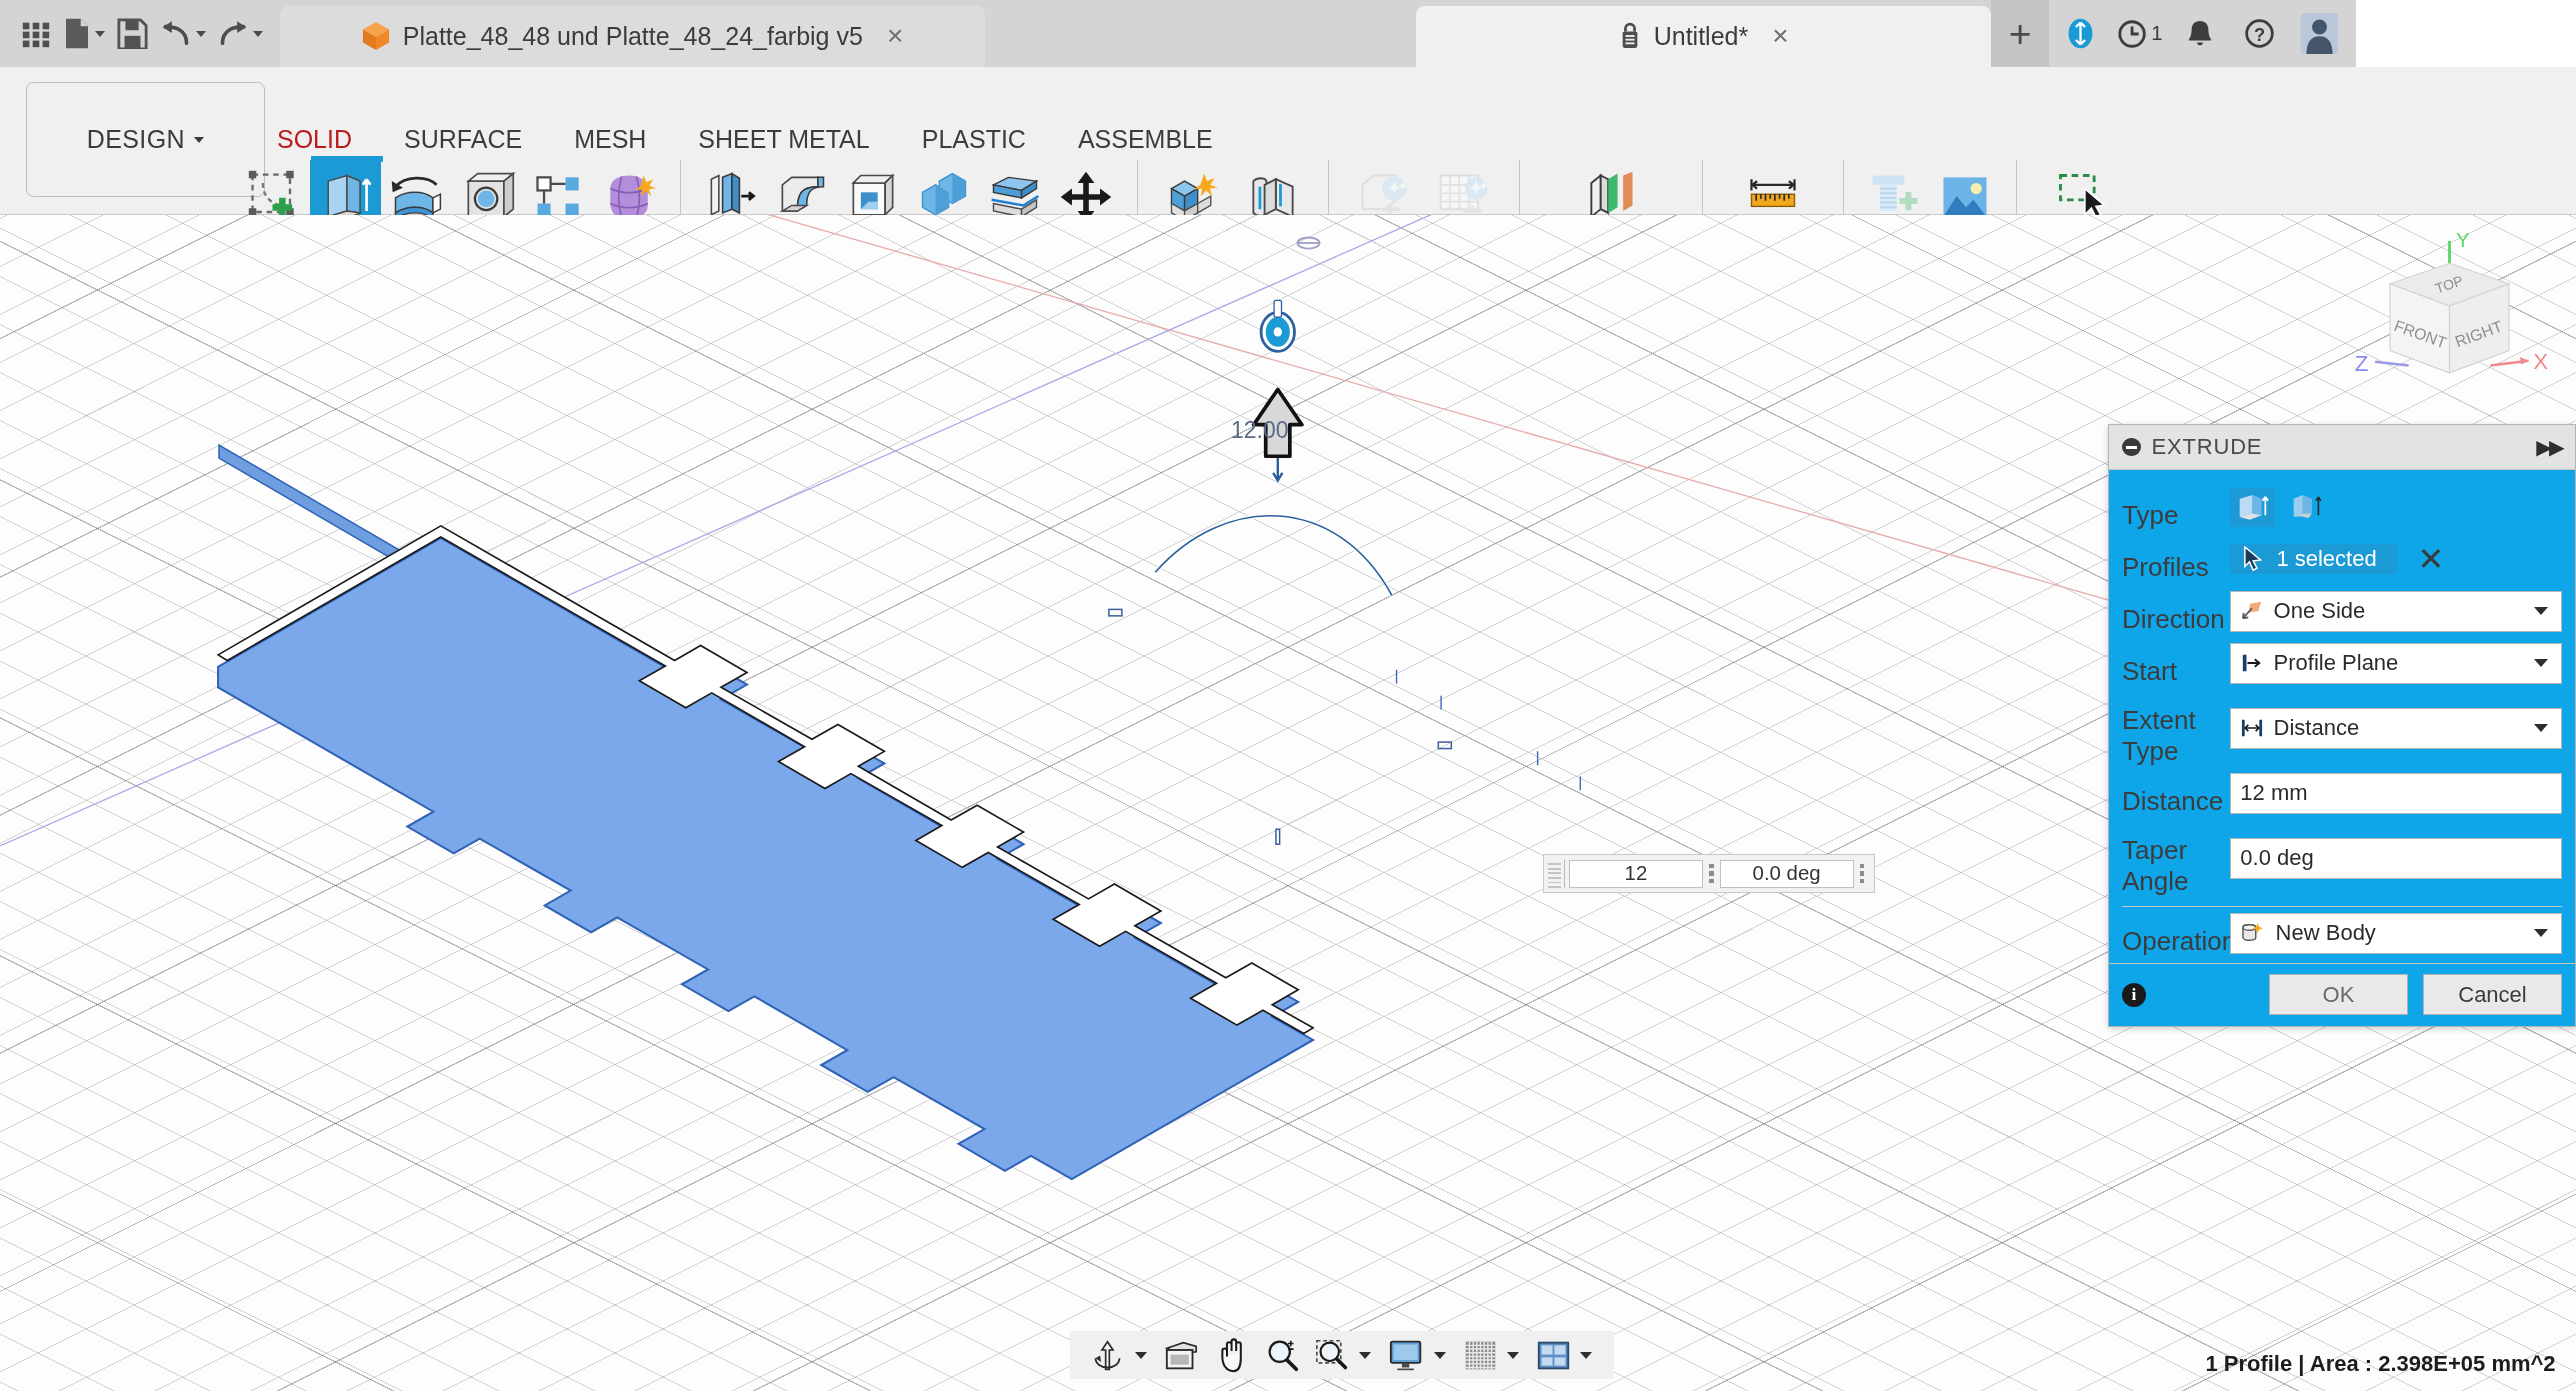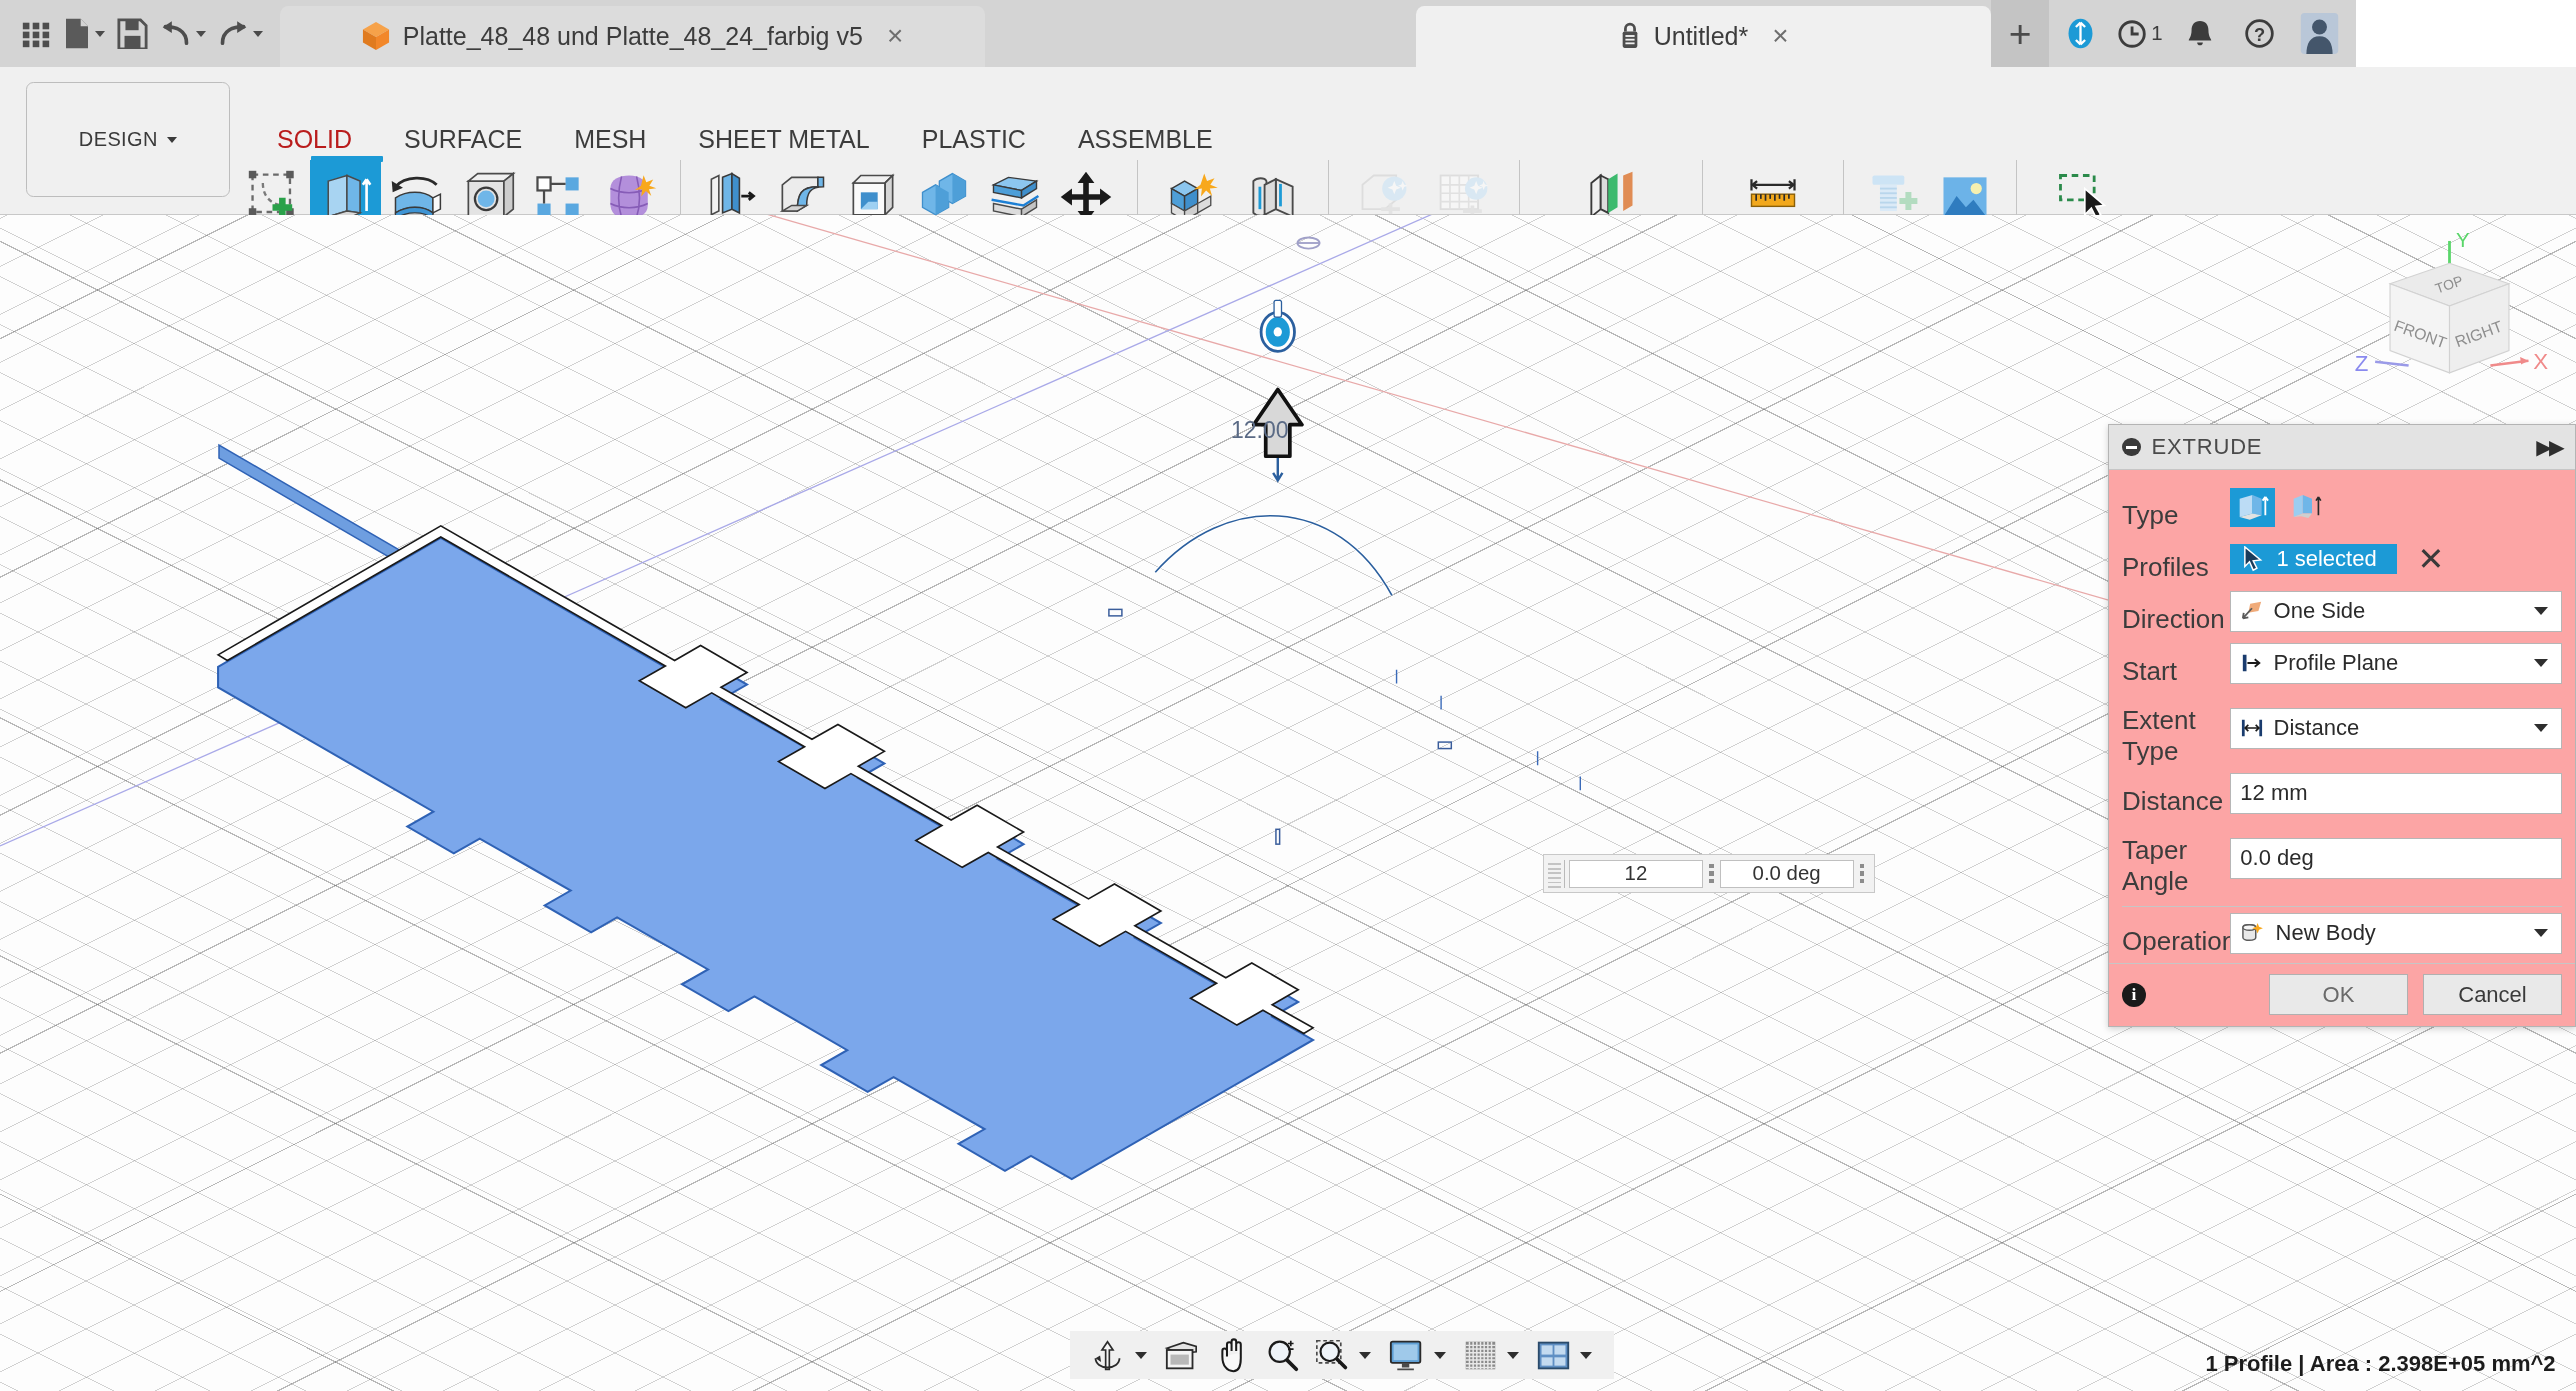--- a/index.html
+++ b/index.html
@@ -61,25 +61,25 @@
   .tb-icon.plus-active { background: #c4c4c4; }
 
   
   .ribbon {
     position: absolute; top: 67px; left: 0; width: 2576px; height: 148px;
     background: #f0f0f0;
     border-bottom: 0.9px solid #c8c8c8;
   }
   .design-btn {
     position: absolute; left: 26px; top: 15px;
-    width: 204px; height: 115px;
+    width: 239px; height: 115px;
     border: 0.9px solid #bdbdbd; border-radius: 7.4px;
     background: #f0f0f0;
     display: flex; align-items: center; justify-content: center;
-    font-size: 20px; color: #3a3a3a; letter-spacing: 0.4px;
+    font-size: 25px; color: #3a3a3a; letter-spacing: 0.4px;
     cursor: pointer;
   }
   .design-btn .caret { border-top-color: #3a3a3a; margin-left: 9.3px; }
 
   .rib-tabs { position: absolute; left: 251px; top: 58px; display: flex; gap: 0; }
   .rib-tab {
     font-size: 25px; color: #3c3c3c; padding: 0 26px; cursor: pointer;
     white-space: nowrap;
   }
   .rib-tab.active { color: #b91c1c; }
@@ -122,21 +122,21 @@
       repeating-linear-gradient(-26.57deg, rgba(90,90,90,.42) 0 1.3px, transparent 1.3px 213px);
   }
   .canvas-svg { position: absolute; inset: 0; }
 
   
   .viewcube { position: absolute; right: 15px; top: 11px; width: 223px; height: 186px; cursor: pointer; }
 
   
   .dialog {
     position: absolute; left: 2108px; top: 424px; width: 468px;
-    background: #fca5a5; border: 0.9px solid #b4b4b4;
+    background: #0ea5e9; border: 0.9px solid #b4b4b4;
     box-shadow: 0 1.9px 6.5px rgba(0,0,0,.18);
   }
   .dlg-title {
     height: 45px; background: #e3e3e3; border-bottom: 0.9px solid #c6c6c6;
     display: flex; align-items: center; padding: 0 13px;
     font-size: 22px; color: #4a4a4a; letter-spacing: 0.8px;
   }
   .dlg-collapse {
     width: 18.6px; height: 18.6px; border-radius: 50%; background: #3a3a3a;
     position: relative; margin-right: 11px; cursor: pointer; flex: 0 0 auto;

